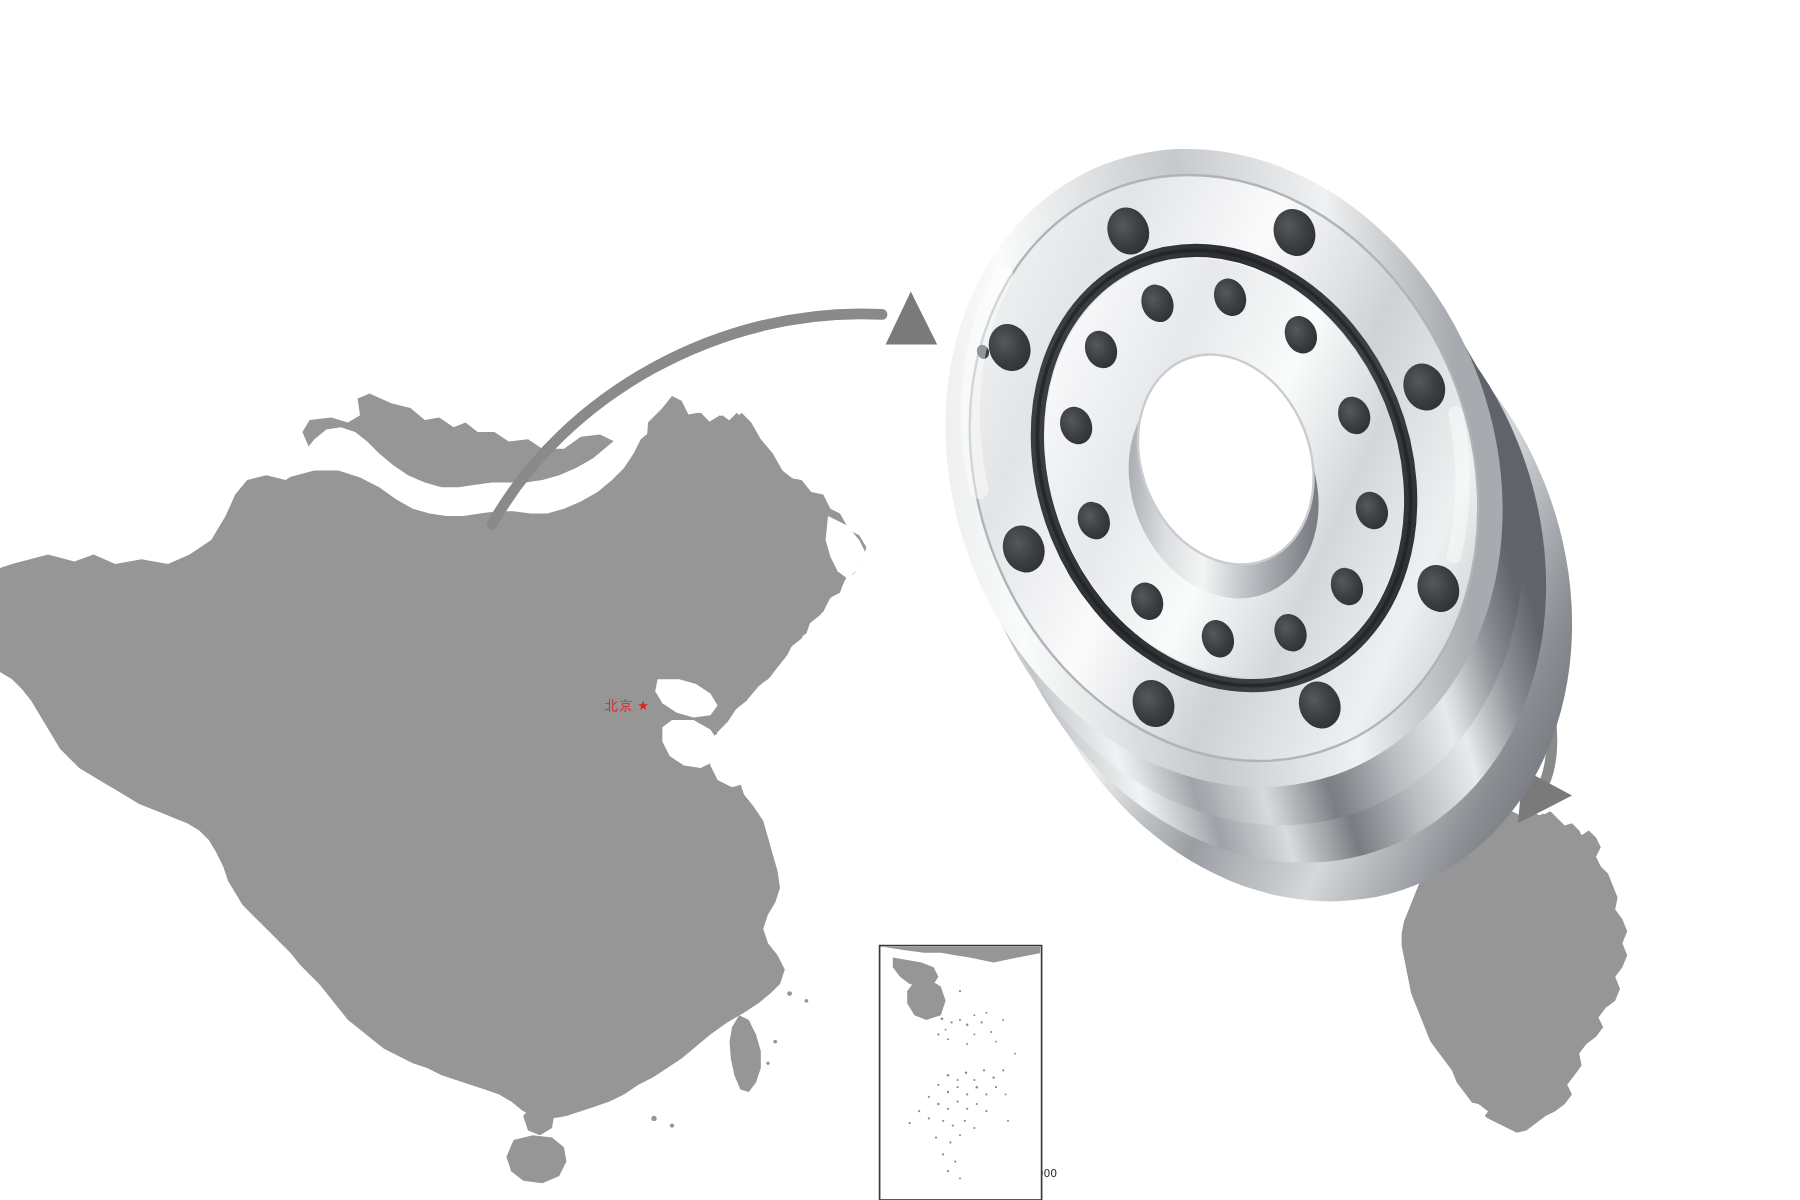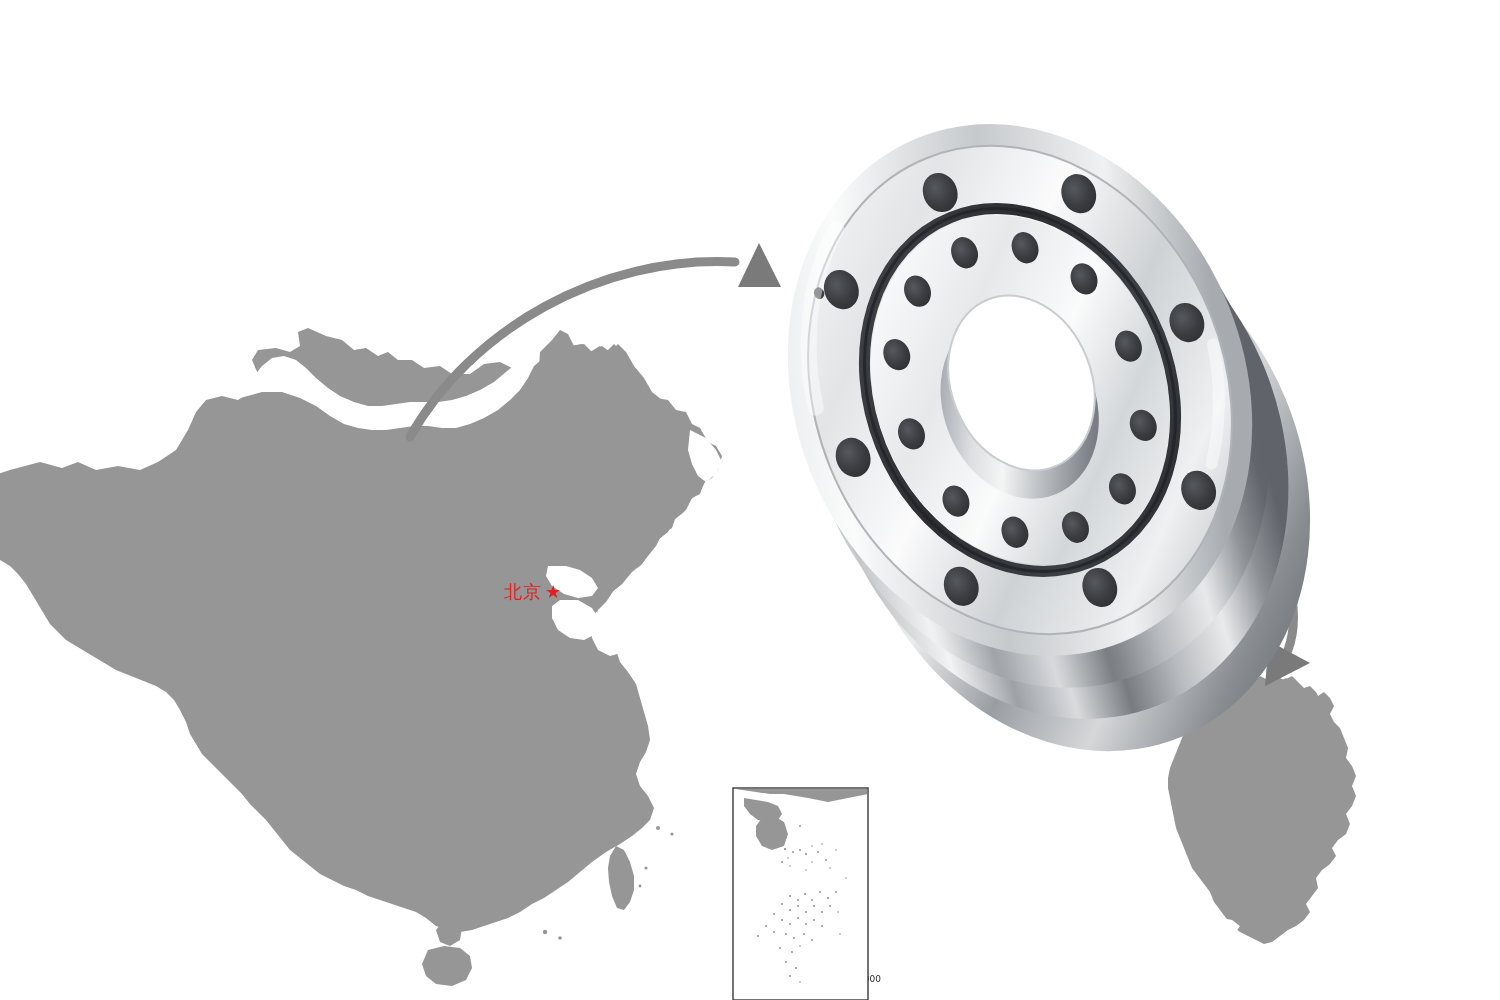--- a/index.html
+++ b/index.html
@@ -27,21 +27,21 @@
   #china-map-layer  { z-index: 2; }
   #inset-layer      { z-index: 3; }
   #germany-layer    { z-index: 2; }
   #arrows-layer     { z-index: 4; }
   #bearing-layer    { z-index: 5; }
   #labels-layer     { z-index: 6; }
 
   .beijing-label {
     position: absolute;
     color: #e02020;
-    font-size: 18px;
+    font-size: 11px;
     letter-spacing: 1px;
     white-space: nowrap;
     font-family: "DejaVu Sans", sans-serif;
     line-height: 1;
   }
   .inset-title {
     position: absolute;
     color: #2b2b2b;
     font-size: 12px;
     letter-spacing: 1px;

